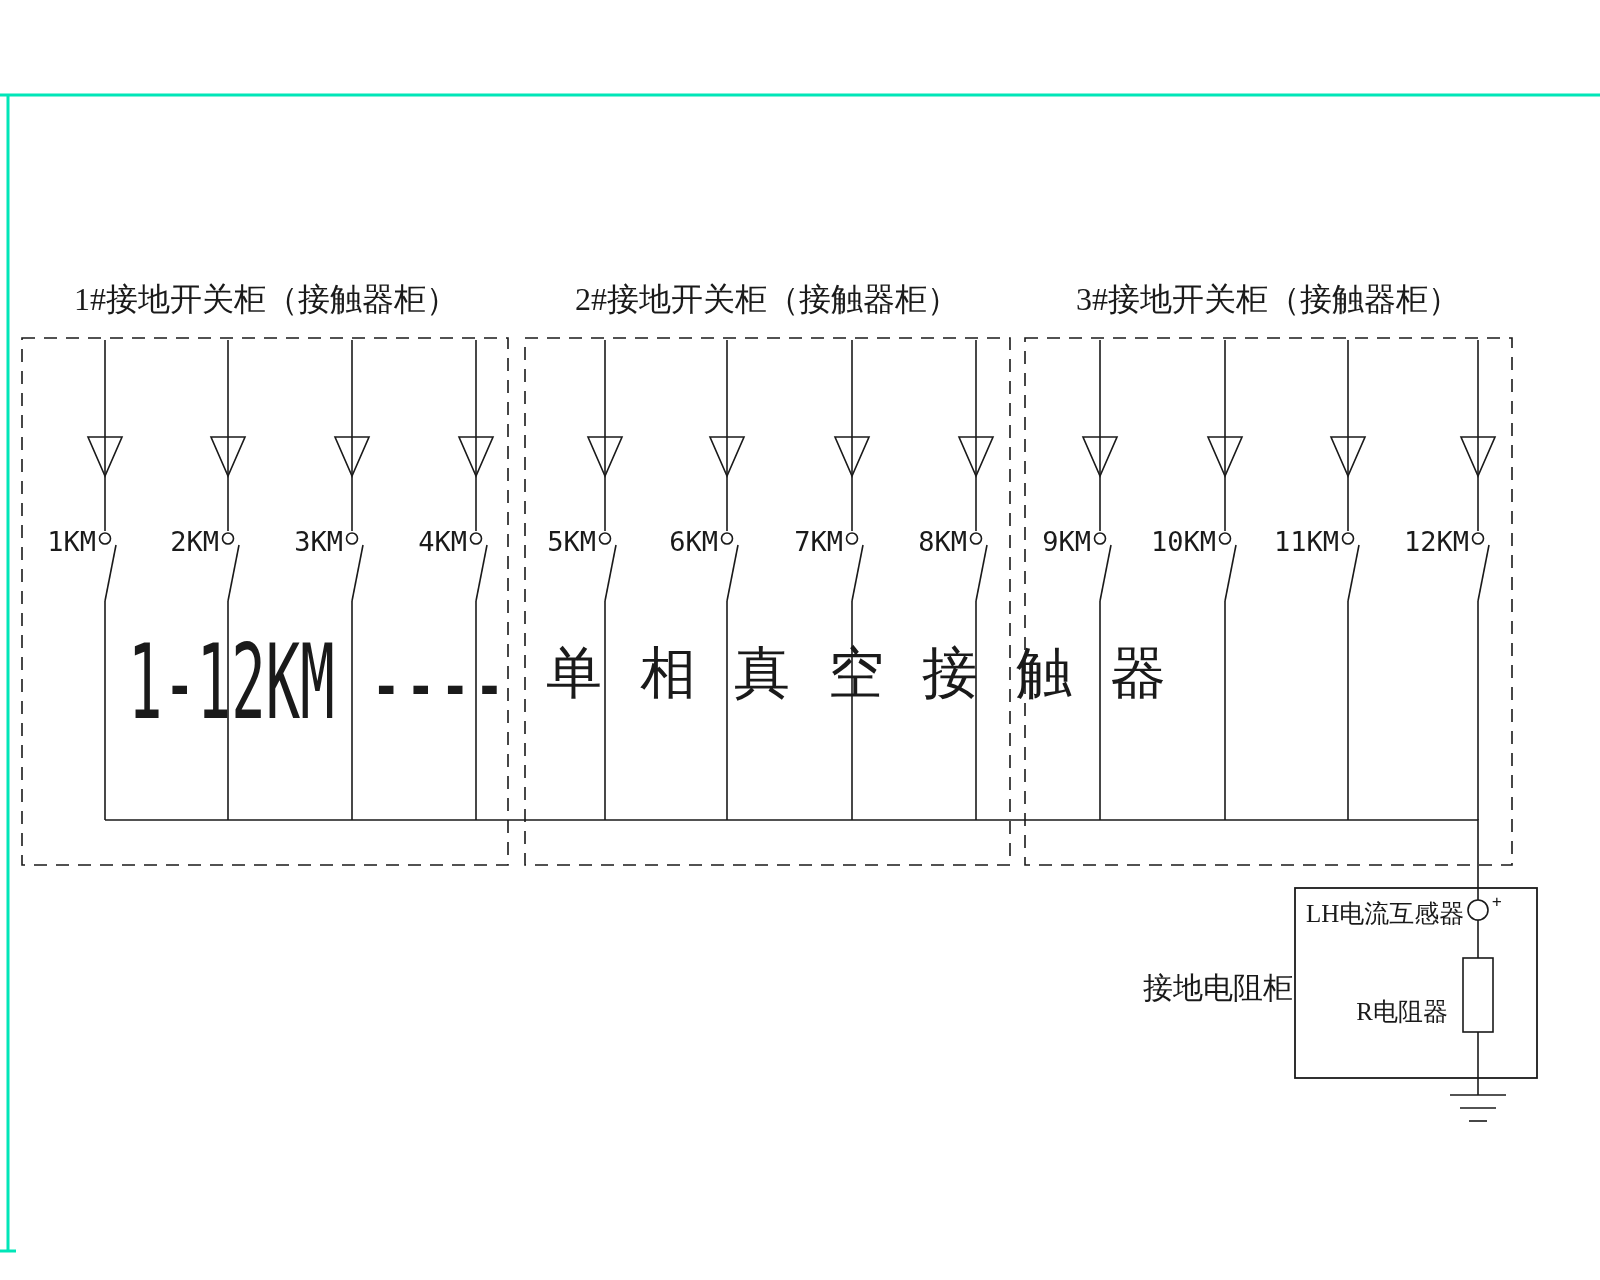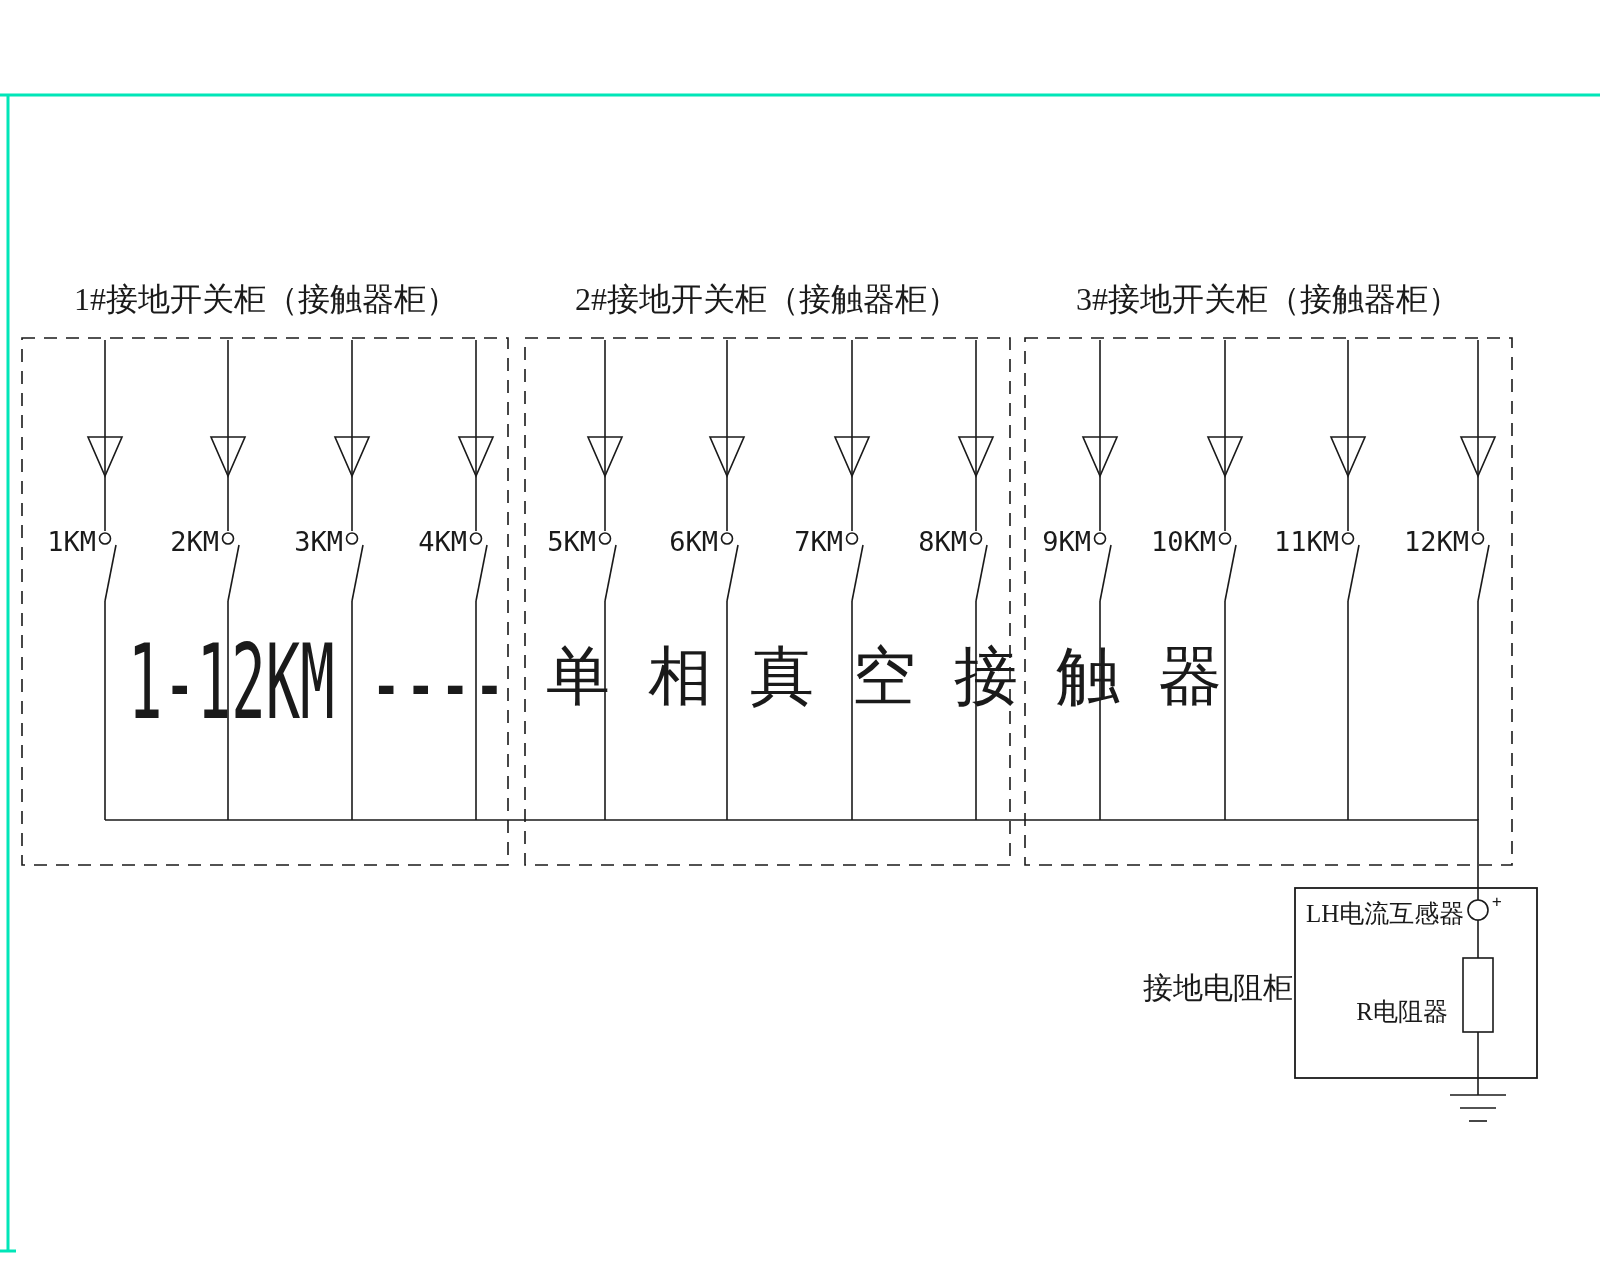--- a/index.html
+++ b/index.html
@@ -17,21 +17,21 @@
   .label{font-size:25px;fill:var(--line-c,#1a1a1a);font-family:"Liberation Serif",serif}
   .label-lg{font-size:30px;fill:var(--line-c,#1a1a1a);font-family:"Liberation Serif",serif}
   .label-sm{font-size:16px;fill:var(--line-c,#1a1a1a);font-family:"DejaVu Sans Mono",monospace}
   #annotation-latin{
     position:absolute;left:128px;top:630px;color:var(--line-c,#1a1a1a);
     font-family:"DejaVu Sans Mono",monospace;font-size:104px;line-height:1;
     transform:scaleX(.55);transform-origin:left top;white-space:pre;
   }
   #annotation-cn{
     position:absolute;left:546px;top:645px;color:var(--line-c,#1a1a1a);
-    font-size:64px;line-height:1;letter-spacing:38px;white-space:nowrap;
+    font-size:56px;line-height:1;letter-spacing:38px;white-space:nowrap;
     font-family:"Liberation Serif",serif;
   }
 </style>
 </head>
 <body>
 
 <svg id="diagram" width="1600" height="1280" viewBox="0 0 1600 1280">
 
   <g>
     <line x1="0" y1="95" x2="1600" y2="95" class="border"></line>

